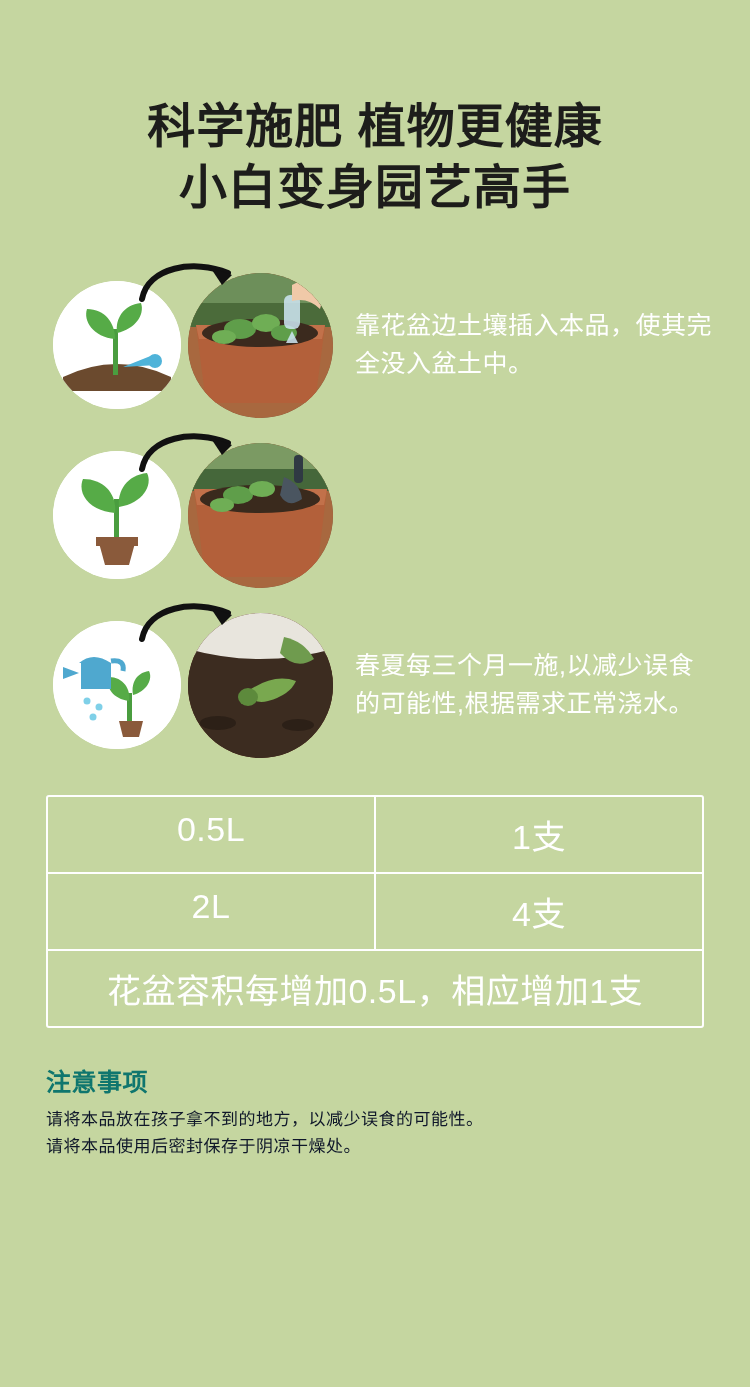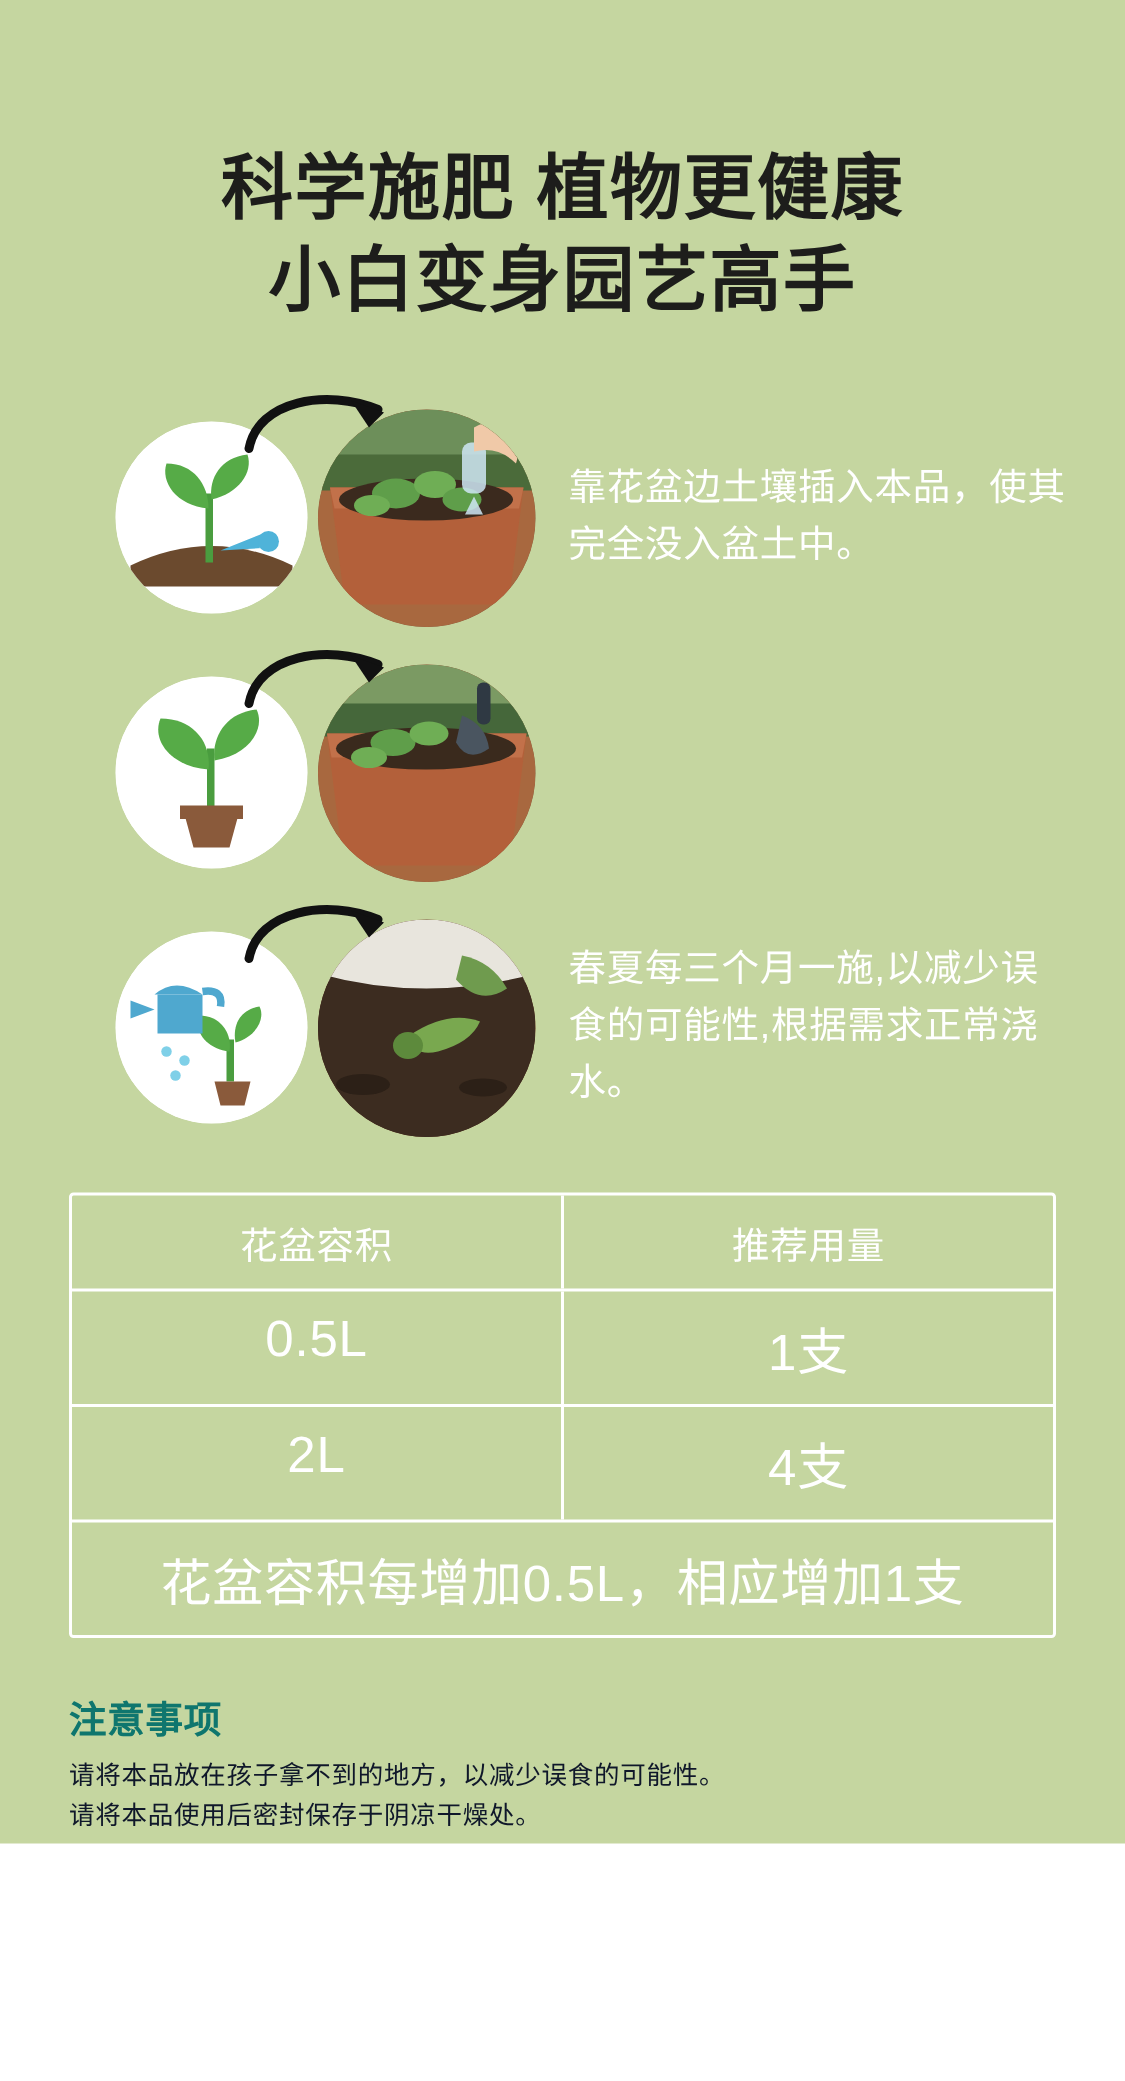--- a/index.html
+++ b/index.html
@@ -9,21 +9,21 @@
   body {
     width: 750px;
     height: 1387px;
     background: #ffffff;
     font-family: "Liberation Sans", "DejaVu Sans", sans-serif;
     overflow: hidden;
   }
   .page {
     position: relative;
     width: 750px;
-    height: 1229px;
+    height: 1387px;
     background: #c5d6a0;
     box-sizing: border-box;
   }
 
   
   .heading {
     padding-top: 96px;
     text-align: center;
   }
   .heading .line {
@@ -37,21 +37,20 @@
   
   .steps {
     margin-top: 40px;
   }
   .step {
     position: relative;
     display: flex;
     align-items: center;
     height: 170px;
     padding-left: 48px;
-    margin-left: 24px;
   }
   .step .media {
     position: relative;
     width: 285px;
     height: 170px;
     flex: 0 0 285px;
   }
   .circle {
     position: absolute;
     border-radius: 50%;
@@ -258,24 +257,20 @@
             <ellipse cx="110" cy="112" rx="16" ry="6" fill="#2c2017"></ellipse>
           </svg>
         </div>
       </div>
       <div class="text">春夏每三个月一施,以减少误食的可能性,根据需求正常浇水。</div>
     </div>
 
   </div>
 
   <div class="table-wrap">
-    <div class="trow head">
-      <div class="tcell first">花盆容积</div>
-      <div class="tcell">推荐用量</div>
-    </div>
     <div class="trow">
       <div class="tcell first">0.5L</div>
       <div class="tcell">1支</div>
     </div>
     <div class="trow">
       <div class="tcell first">2L</div>
       <div class="tcell">4支</div>
     </div>
     <div class="trow note">
       <div class="tcell">花盆容积每增加0.5L，相应增加1支</div>

